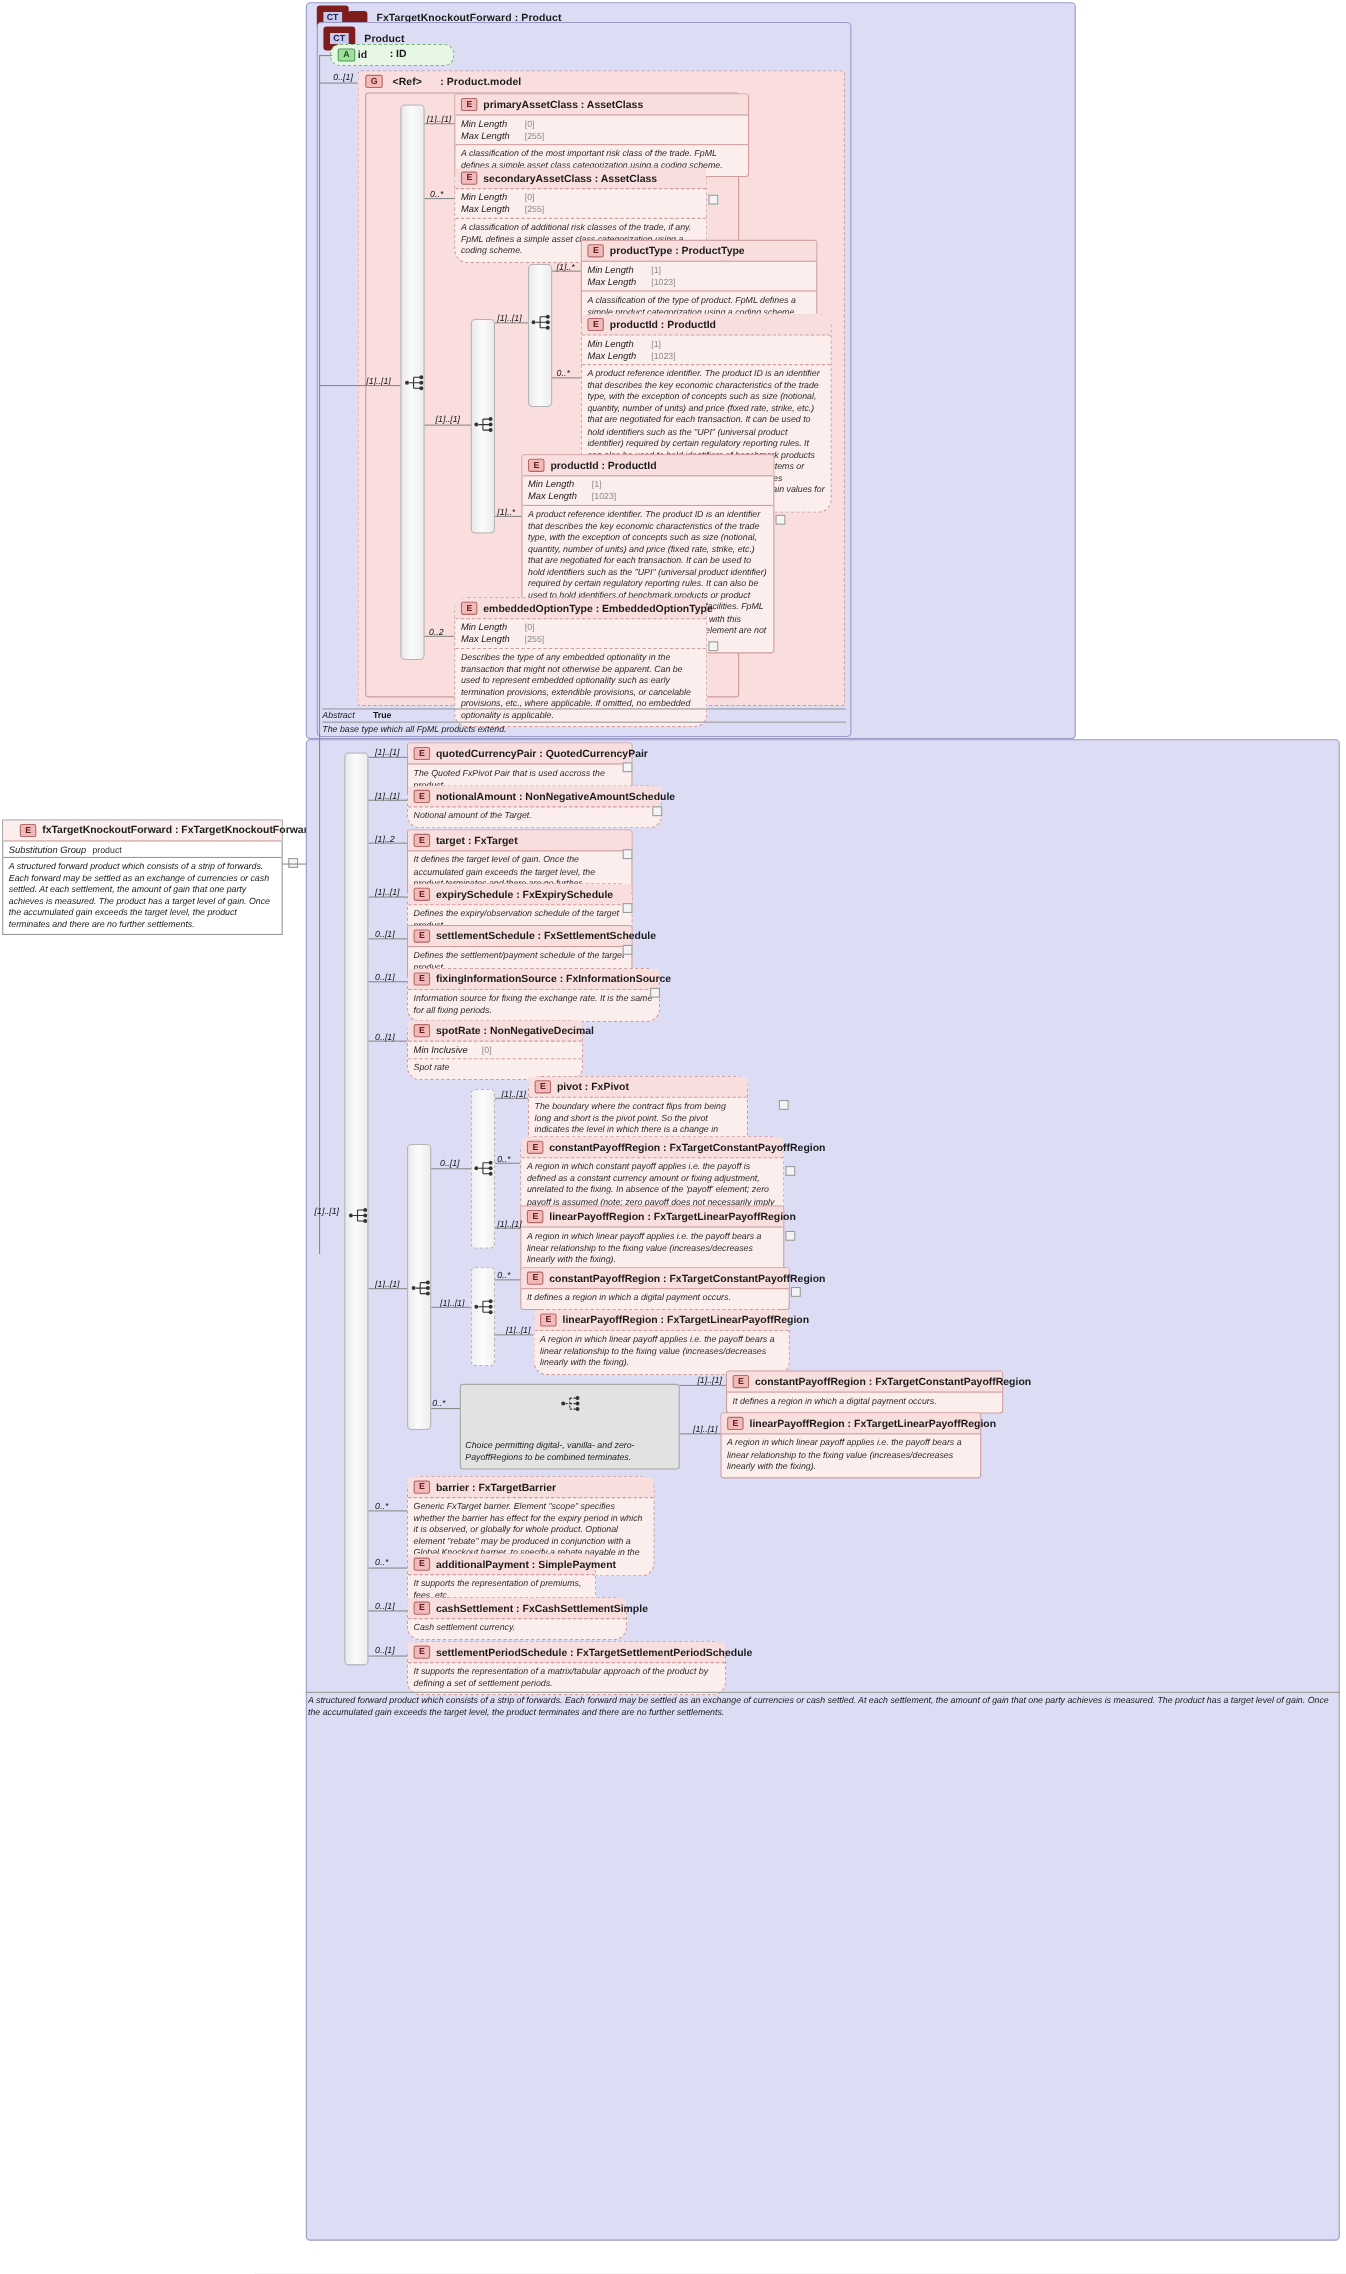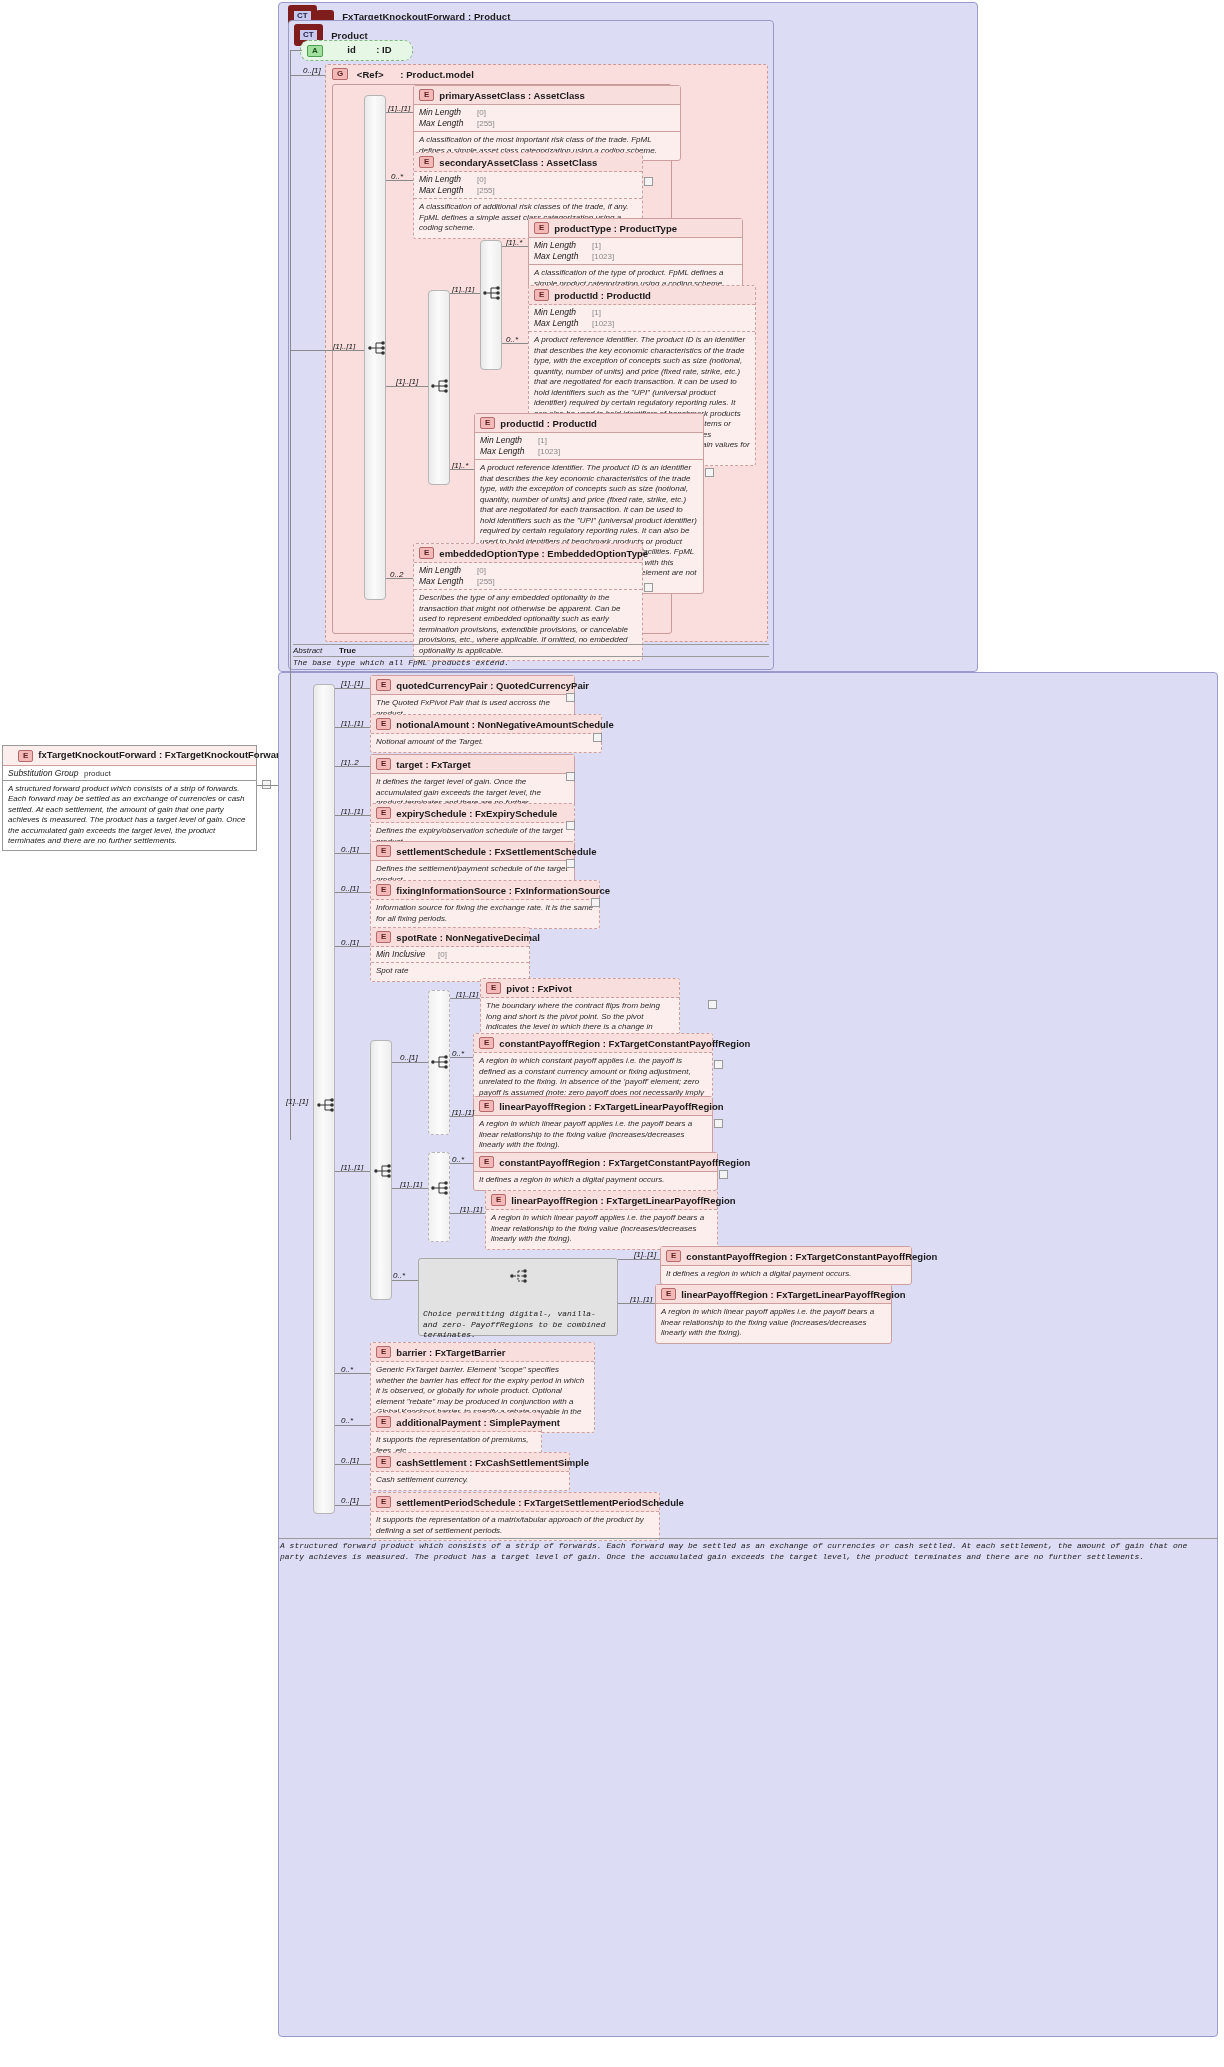--- a/index.html
+++ b/index.html
@@ -82,21 +82,21 @@
     vertical-align:middle;
     letter-spacing:.1px;
   }
 
   
   .node {
     background:#fdeeee;
     border:1px solid #cf9f9f;
     border-radius:3px;
   }
-  .node.dashed { border-style:dashed; }
+  .node.dashed { border-style:dashed;border-radius:12px; }
   .node .nhead {
     background:#f9dede;
     padding:3px 5px 3px 5px;
     border-bottom:1px solid #cf9f9f;
     white-space:nowrap;
   }
   .node.dashed .nhead { border-bottom:1px dashed #cf9f9f; }
   .node .nhead .nm { font-weight:bold; font-size:9.5px; margin-left:5px; vertical-align:middle; }
   .node .facets {
     padding:2px 5px 2px 5px;
@@ -115,21 +115,21 @@
   }
 
   
   .attr-node {
     background:#e6f7e6;
     border:1px dashed #7fb57f;
     border-radius:9px;
     padding:3px 8px 3px 6px;
     white-space:nowrap;
   }
-  .attr-node .nm { font-weight:bold; font-size:9.5px; margin-left:22px; }
+  .attr-node .nm { font-weight:bold; font-size:9.5px; margin-left:0; }
 
   
   .plain-node {
     background:#ffffff;
     border:1px solid #999;
   }
   .plain-node .nhead {
     background:#fdeeee;
     border-bottom:1px solid #cf9f9f;
     padding:3px 15px;
@@ -176,21 +176,21 @@
     line-height:7px;
     text-align:center;
     color:#333;
     font-family:"DejaVu Sans", sans-serif;
   }
 
   .meta-row { font-size:8px; }
   .meta-row .k { font-style:italic; display:inline-block; width:46px; }
   .meta-row .v { font-weight:bold; }
   .footnote {
-    font-style:italic; font-size:8px; line-height:10.5px; color:#1a1a1a;font-family:Liberation Mono, monospace;
+    font-style:italic; font-size:8px; line-height:10.5px; color:#1a1a1a;
   }
   .hr-line { border-top:1px solid #999; }
 </style>
 </head>
 <body>
 
 <div class="ct-outer abs" style="left:278px; top:2px; width:700px; height:670px;"></div>
 
 <div class="abs" style="left:288px; top:5px;">
   <span class="badge badge-ct">CT</span><span class="badge" style="background:#c9c9ee;margin-left:-1px;"></span>

